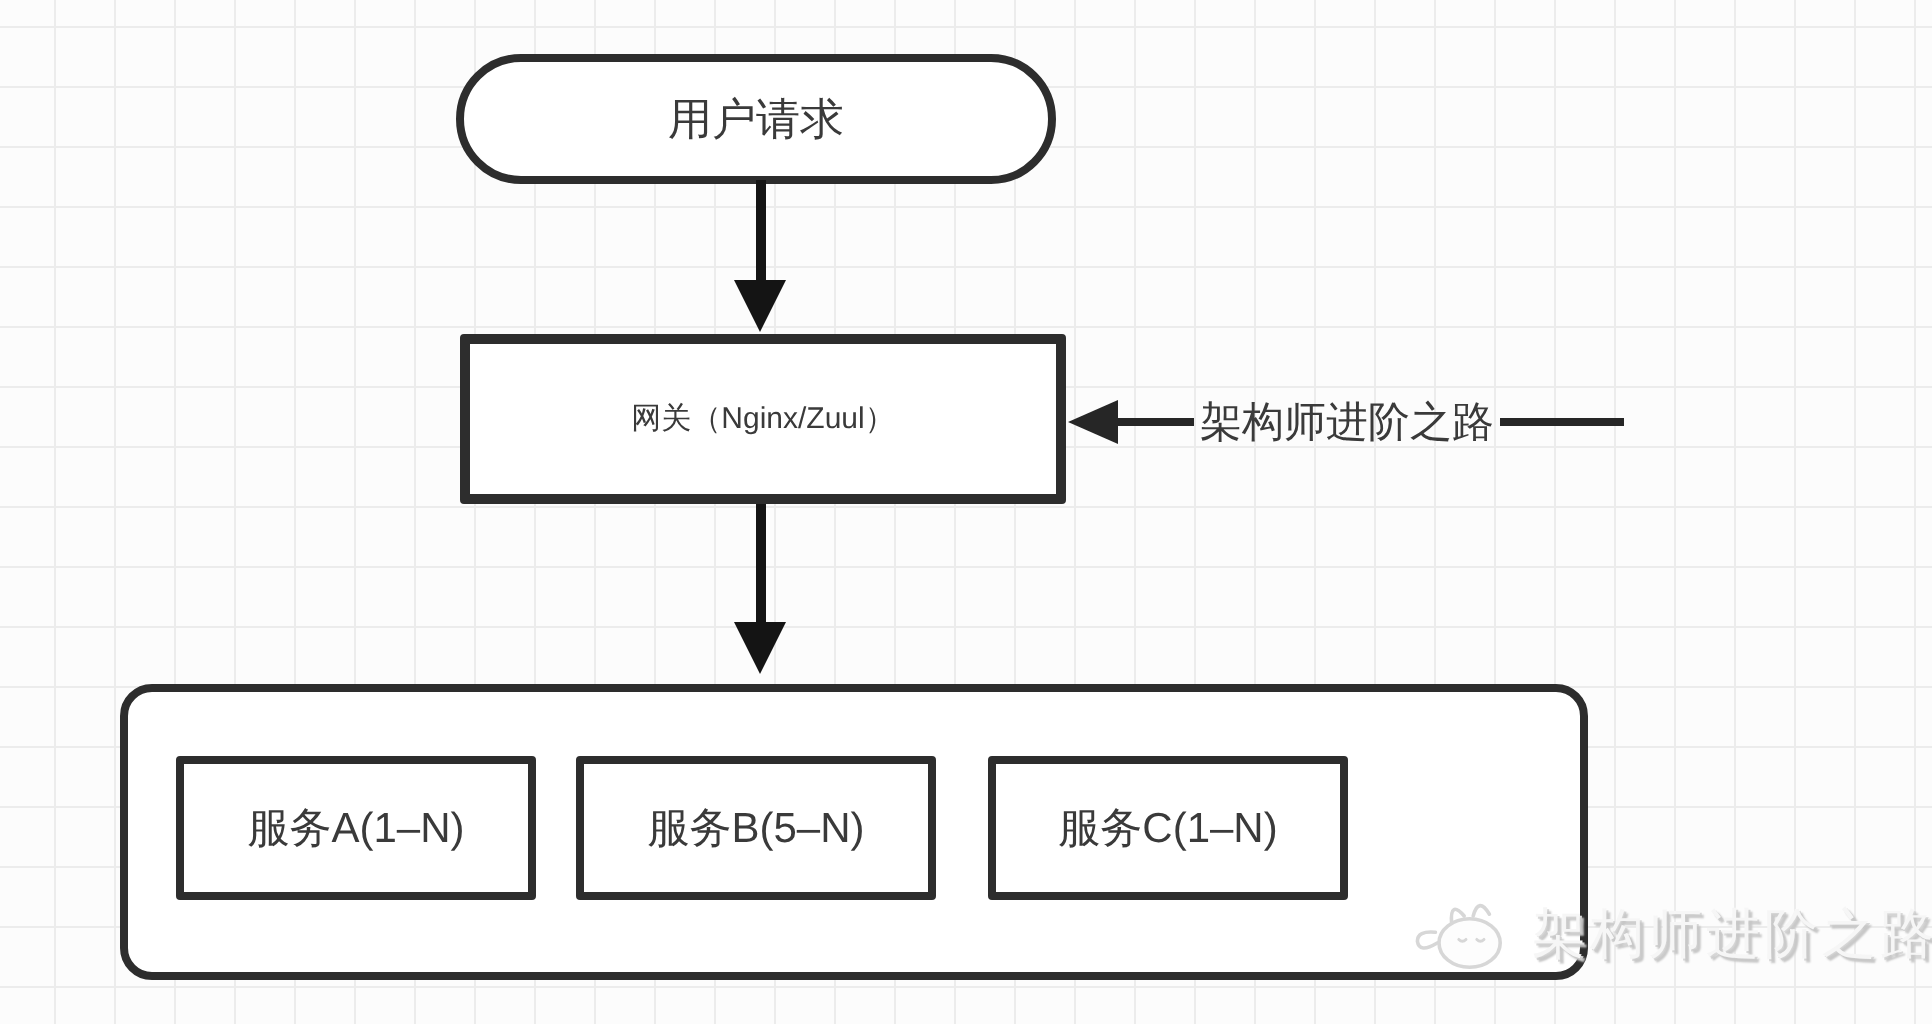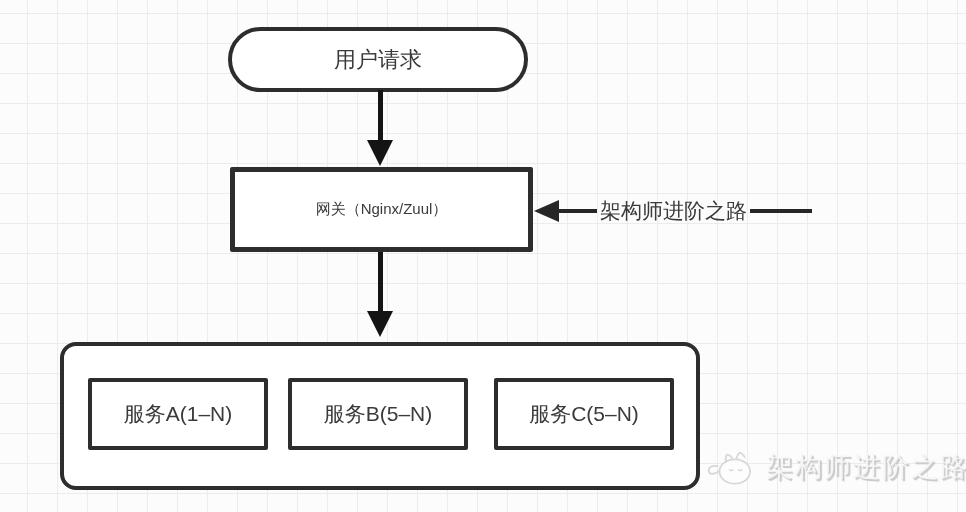--- a/index.html
+++ b/index.html
@@ -40,21 +40,21 @@
     left: 230px; top: 167px;
     width: 303px; height: 85px;
     border-width: 5px;
     border-radius: 2px;
     font-size: 15px;
   }
 
   .services-container {
     position: absolute;
     left: 60px; top: 342px;
-    width: 640px; height: 148px;
+    width: 734px; height: 148px;
     background: #ffffff;
     border: 4px solid #2d2d2d;
     border-radius: 16px;
     text-align: center;
   }
 
   .service-box {
     position: absolute;
     top: 32px;
     width: 180px; height: 72px;
@@ -153,21 +153,21 @@
   </div>
 
   <div class="services-container">
     <div class="service-box service-a">
       <span>服务A(1–N)</span>
     </div>
     <div class="service-box service-b">
       <span>服务B(5–N)</span>
     </div>
     <div class="service-box service-c">
-      <span>服务C(5–N)</span>
+      <span>服务C(1–N)</span>
     </div>
   </div>
 
   <div class="watermark">
     <svg class="watermark-icon" viewBox="0 0 60 50" fill="none" stroke="#d7d7d7" stroke-width="2" stroke-linecap="round">
       <path d="M14 30 Q4 36 3 29 Q3 23 13 24"></path>
       <ellipse cx="32" cy="30" rx="17" ry="13.5" fill="#fdfdfd"></ellipse>
       <path d="M22 19 Q21 6 29 15"></path>
       <path d="M34 15 Q37 4 43 14"></path>
       <path d="M26 28 q2 2 4 0" stroke-width="1.6"></path>

